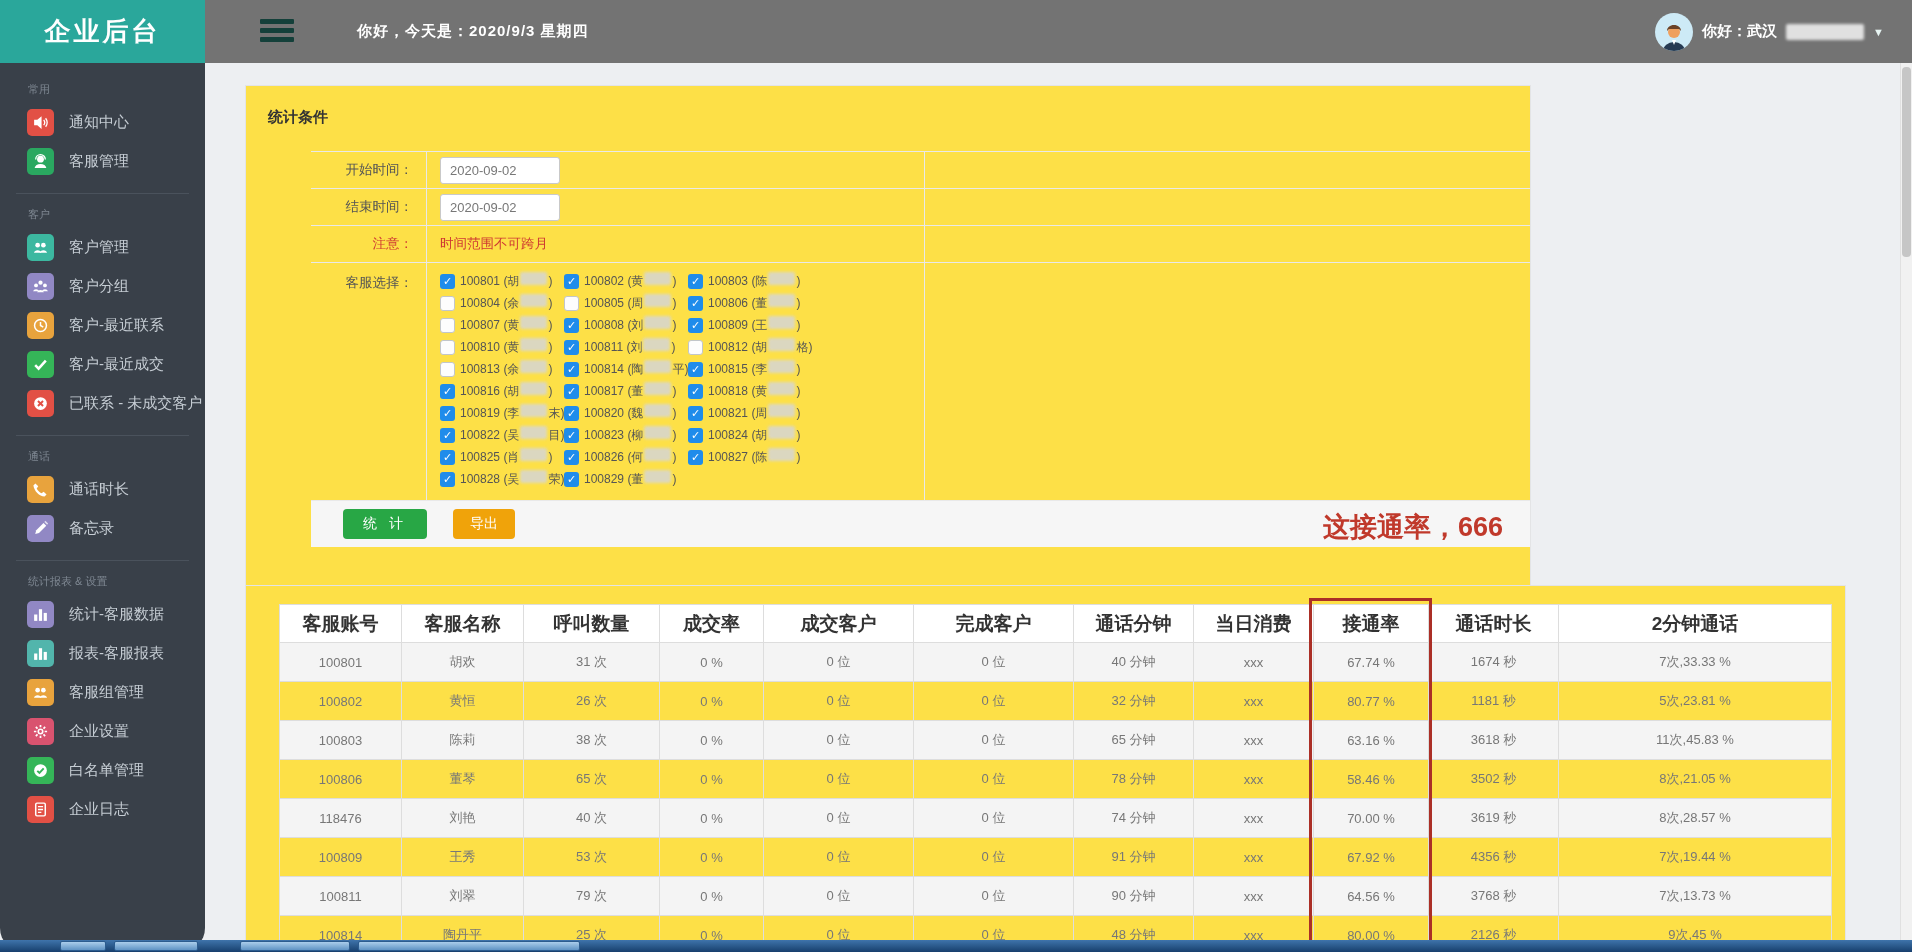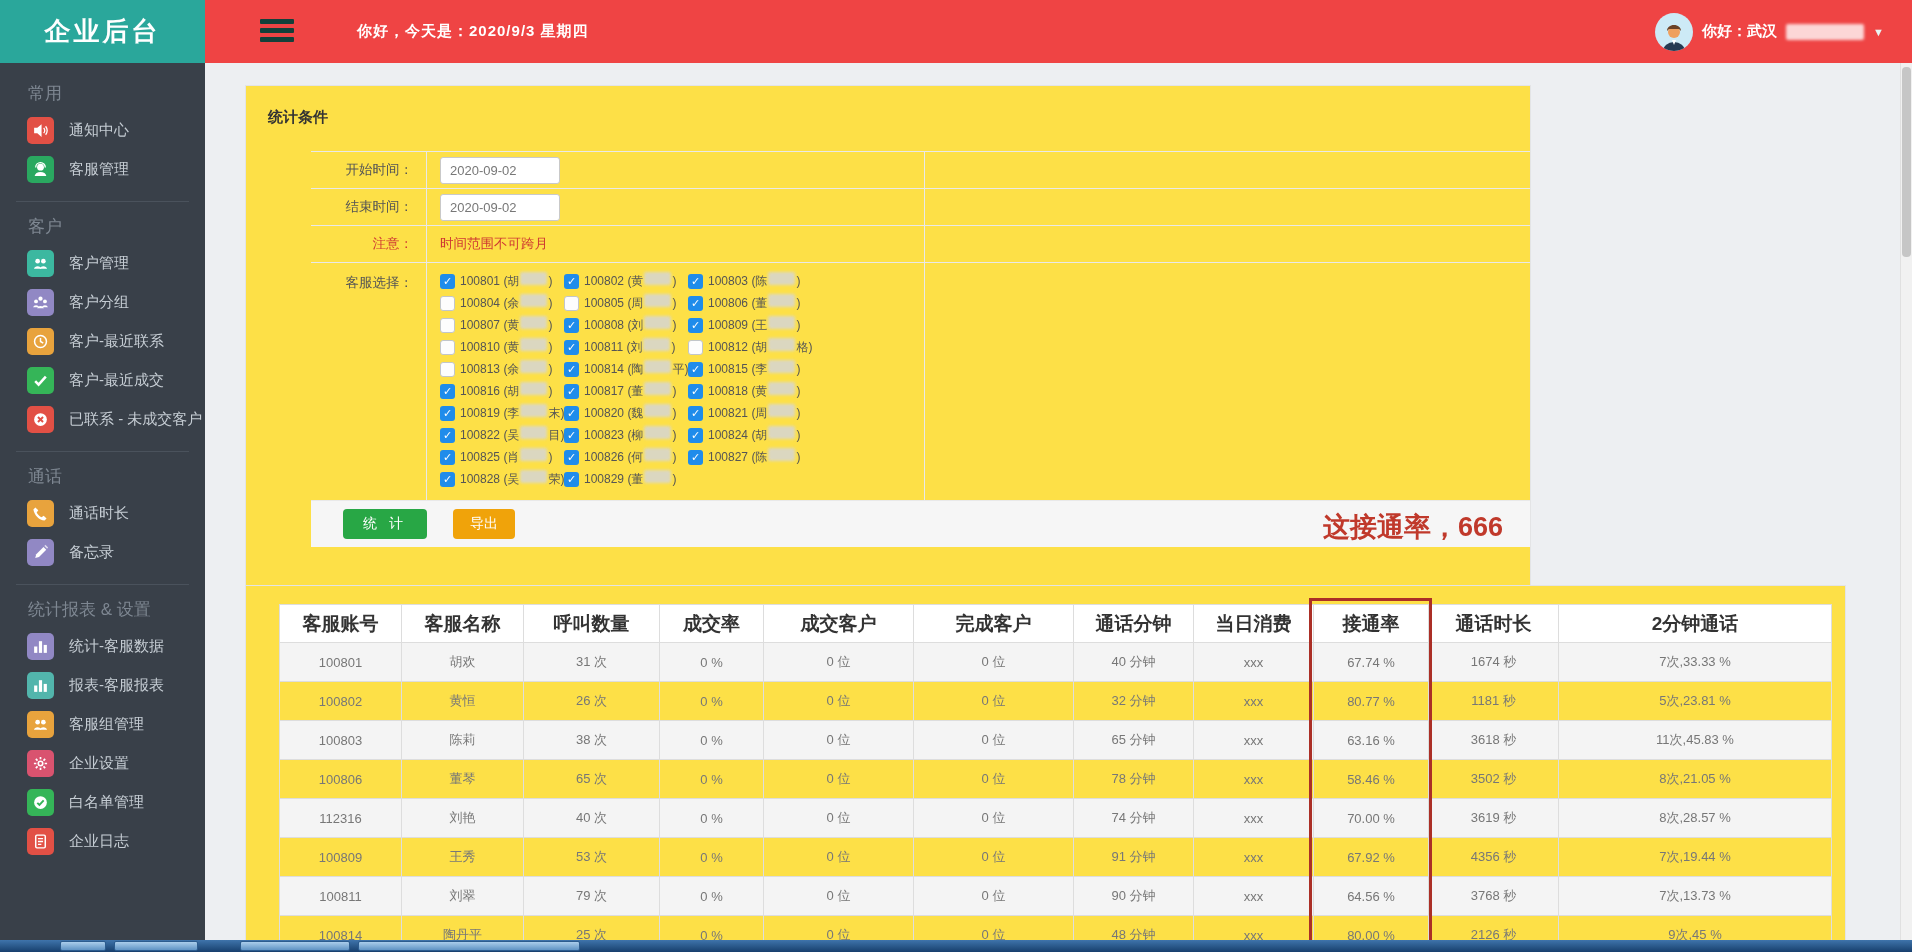--- a/index.html
+++ b/index.html
@@ -1,39 +1,39 @@
 <!DOCTYPE html>
 <html><head>
 <meta charset="utf-8">
 <style>
   * { margin:0; padding:0; box-sizing:border-box; }
   html,body { width:1912px; height:952px; overflow:hidden; background:#edeff2;
               font-family:"Liberation Sans","DejaVu Sans",sans-serif; }
 
   
-  .topbar { position:absolute; left:205px; top:0; right:0; height:63px; background:#ef4444; z-index:10;text-align:right; }
+  .topbar { position:absolute; left:205px; top:0; right:0; height:63px; background:#737373; z-index:10;text-align:right; }
   .hamburger { position:absolute; left:55px; top:19px; width:34px; height:26px; cursor:pointer; }
   .hamburger span { display:block; height:5px; margin-bottom:4px; background:#14403a; border-radius:1px; }
   .greeting { position:absolute; left:152px; top:0; height:63px; display:flex; align-items:center;
               color:#fff; font-size:15px; font-weight:bold; letter-spacing:1px; }
   .user { position:absolute; right:28px; top:0; height:63px; display:flex; align-items:center; gap:9px;
           color:#fff; font-size:15px; font-weight:bold; cursor:pointer; }
   .avatar { width:38px; height:38px; border-radius:50%; background:#cdeaf6; overflow:hidden;
             display:flex; align-items:flex-end; justify-content:center; }
   .caret { font-size:11px; color:#e8f5f3; }
   .blur-blob { display:inline-block; height:16px; border-radius:2px; background:rgba(255,255,255,.78);
                filter:blur(1.5px); }
   .blob-user { width:78px; }
 
   
-  .sidebar { position:absolute; left:0; top:0; width:205px; height:100%; background:#394049; z-index:20; }
+  .sidebar { position:absolute; left:0; top:0; width:205px; height:100%; background:#394049; z-index:20;border-radius:24px; }
   .logo { height:63px; background:#2aa79b; color:#fff; font-size:26px; font-weight:bold;
           display:flex; align-items:center; justify-content:center; letter-spacing:3px; }
   .side-nav { padding-top:8px; }
-  .section-label { color:#7e8792; font-size:17px; padding:11px 0 6px 28px; }
+  .section-label { color:#7e8792; font-size:11px; padding:11px 0 6px 28px; }
   .side-item { display:flex; align-items:center; gap:15px; padding:6px 0 6px 27px;
                color:#c6cdd4; font-size:15px; cursor:pointer; }
   .side-icon { width:27px; height:27px; border-radius:5px; flex:none;
                display:flex; align-items:center; justify-content:center; }
   .side-divider { border-top:1px solid #4a525c; margin:12px 16px 2px 16px; }
 
   
   .main { position:absolute; left:205px; top:63px; right:0; bottom:0; background:#edeff2; overflow:hidden; }
   .card { position:absolute; background:#fde047; border:1px solid #e3e4e6; }
   .card1 { left:40px; top:22px; width:1286px; height:510px; }
@@ -499,21 +499,21 @@
             <td>0 %</td>
             <td>0 位</td>
             <td>0 位</td>
             <td>78 分钟</td>
             <td>xxx</td>
             <td>58.46 %</td>
             <td>3502 秒</td>
             <td>8次,21.05 %</td>
           </tr>
           <tr>
-            <td>112316</td>
+            <td>118476</td>
             <td>刘艳</td>
             <td>40 次</td>
             <td>0 %</td>
             <td>0 位</td>
             <td>0 位</td>
             <td>74 分钟</td>
             <td>xxx</td>
             <td>70.00 %</td>
             <td>3619 秒</td>
             <td>8次,28.57 %</td>

